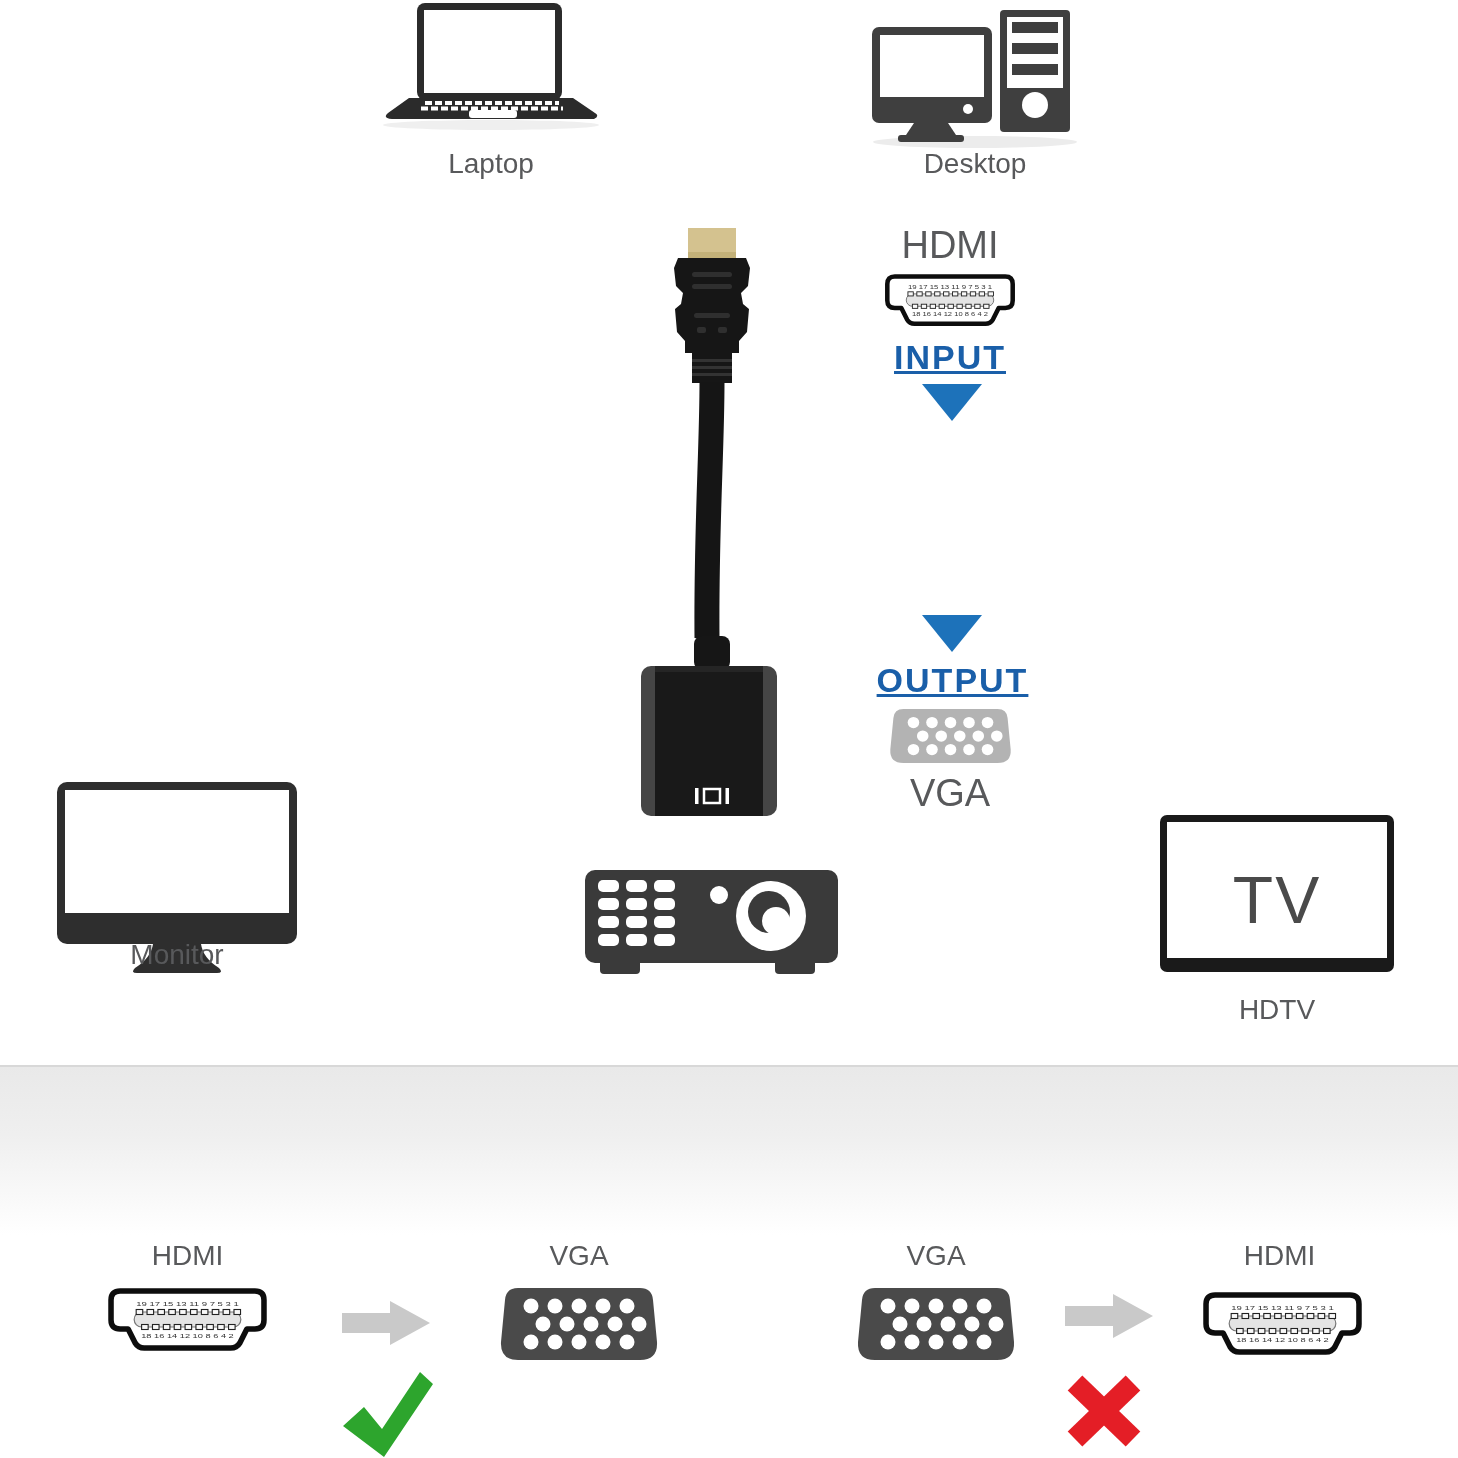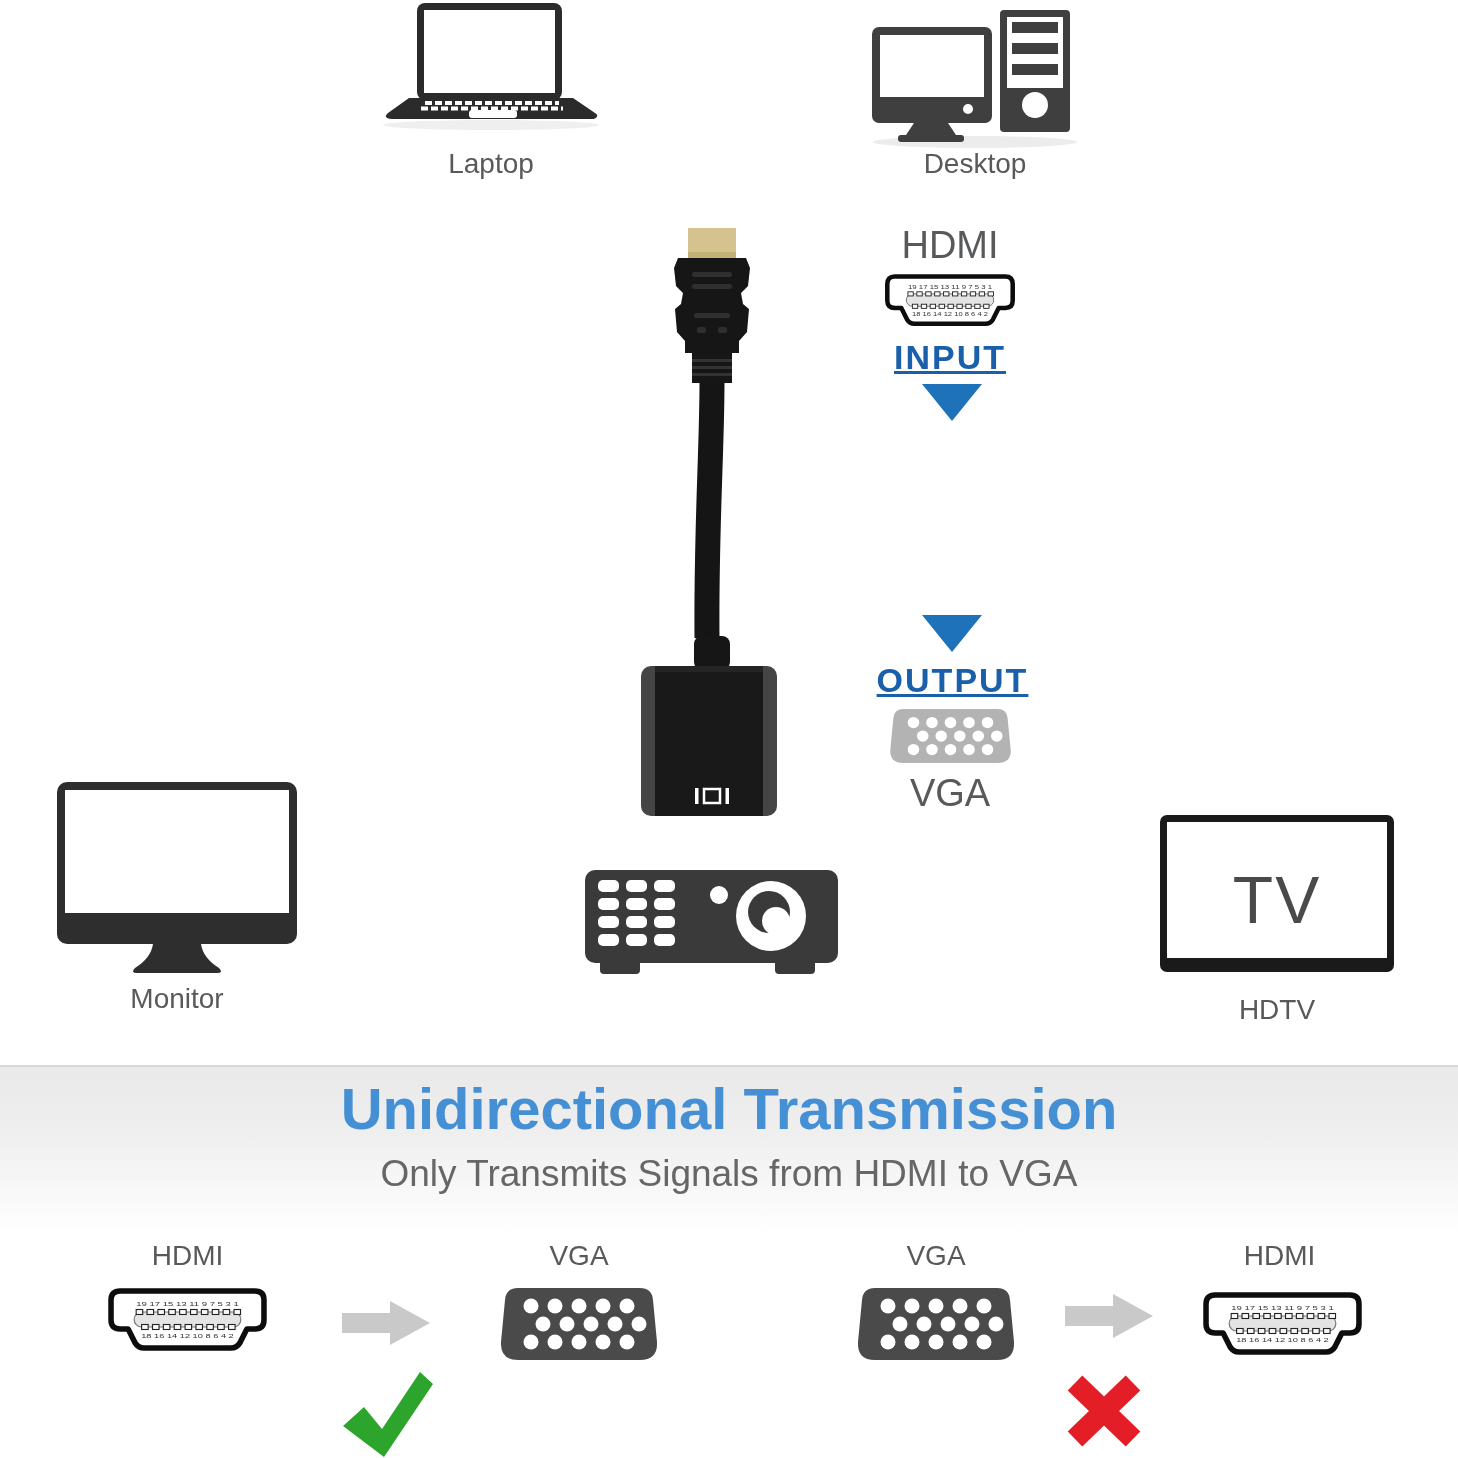--- a/index.html
+++ b/index.html
@@ -153,21 +153,21 @@
     </g>
   </svg>
 
   <div class="label port-label" style="left:870px;top:774px;width:160px">VGA</div>
 
   <svg class="abs" style="left:57px;top:782px" width="240" height="195" viewBox="0 0 240 195">
     <rect x="0" y="0" width="240" height="162" rx="10" fill="#2e2e2e"></rect>
     <rect x="8" y="8" width="224" height="123" fill="#ffffff"></rect>
     <path d="M96,162 H144 Q146,176 162,186 Q167,191 160,191 H80 Q73,191 78,186 Q94,176 96,162 Z" fill="#2e2e2e"></path>
   </svg>
-  <div class="label dev-label" style="left:57px;top:985px;width:240px">Monitor</div>
+  <div class="label dev-label" style="left:57px;top:941px;width:240px">Monitor</div>
 
   <svg class="abs" style="left:583px;top:868px" width="257" height="108" viewBox="0 0 257 108">
     <rect x="17" y="90" width="40" height="16" rx="4" fill="#3a3a3a"></rect>
     <rect x="192" y="90" width="40" height="16" rx="4" fill="#3a3a3a"></rect>
     <rect x="2" y="2" width="253" height="93" rx="10" fill="#3a3a3a"></rect>
     <g fill="#ffffff">
       <rect x="15" y="12" width="21" height="12" rx="5"></rect>
         <rect x="43" y="12" width="21" height="12" rx="5"></rect>
         <rect x="71" y="12" width="21" height="12" rx="5"></rect>
       <rect x="15" y="30" width="21" height="12" rx="5"></rect>
@@ -189,22 +189,20 @@
   </svg>
 
   <svg class="abs" style="left:1160px;top:815px" width="234" height="160" viewBox="0 0 234 160">
     <rect x="0" y="0" width="234" height="157" rx="7" fill="#1a1a1a"></rect>
     <rect x="7" y="7" width="220" height="136" fill="#ffffff"></rect>
     <text x="117" y="108" font-size="66" fill="#4a4a4a" text-anchor="middle" letter-spacing="2">TV</text>
   </svg>
   <div class="label dev-label" style="left:1160px;top:996px;width:234px">HDTV</div>
 
   <div class="banner-band"></div>
-  <div class="banner-title">Unidirectional Transmission</div>
-  <div class="banner-subtitle">Only Transmits Signals from HDMI to VGA</div>
 
   <div class="label dev-label" style="left:105px;top:1242px;width:165px">HDMI</div>
 
   <svg class="abs" style="left:107px;top:1288px" width="161" height="64" viewBox="0 0 160 64" preserveAspectRatio="none">
     <path d="M13,3 H147 Q156,3 156,12 V32 Q156,41 147,41 H139 L132,55 Q129,60 123,60 H37 Q31,60 28,55 L21,41 H13 Q4,41 4,32 V12 Q4,3 13,3 Z" fill="#ffffff" stroke="#0d0d0d" stroke-width="5.5" stroke-linejoin="round"></path>
     <rect x="27" y="24" width="106" height="15" rx="7.5" fill="#e4e4e4" stroke="#777777" stroke-width="1.2"></rect>
     <g fill="#f8f8f8" stroke="#222222" stroke-width="1.1">
       <rect x="29" y="21.5" width="6.5" height="5"></rect>
         <rect x="39.8" y="21.5" width="6.5" height="5"></rect>
         <rect x="50.6" y="21.5" width="6.5" height="5"></rect>

